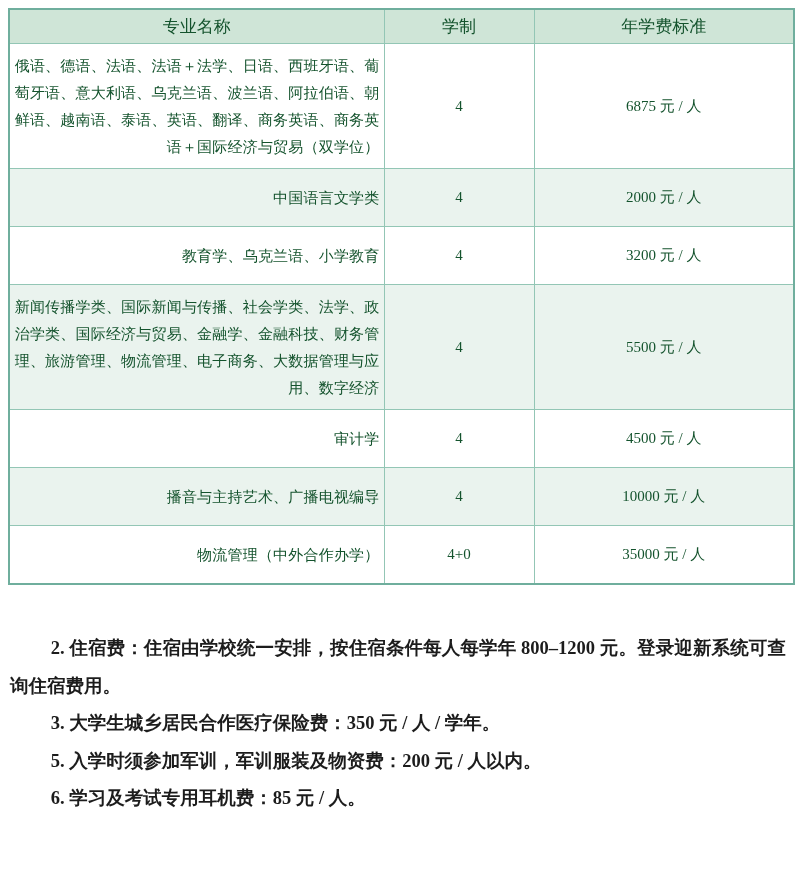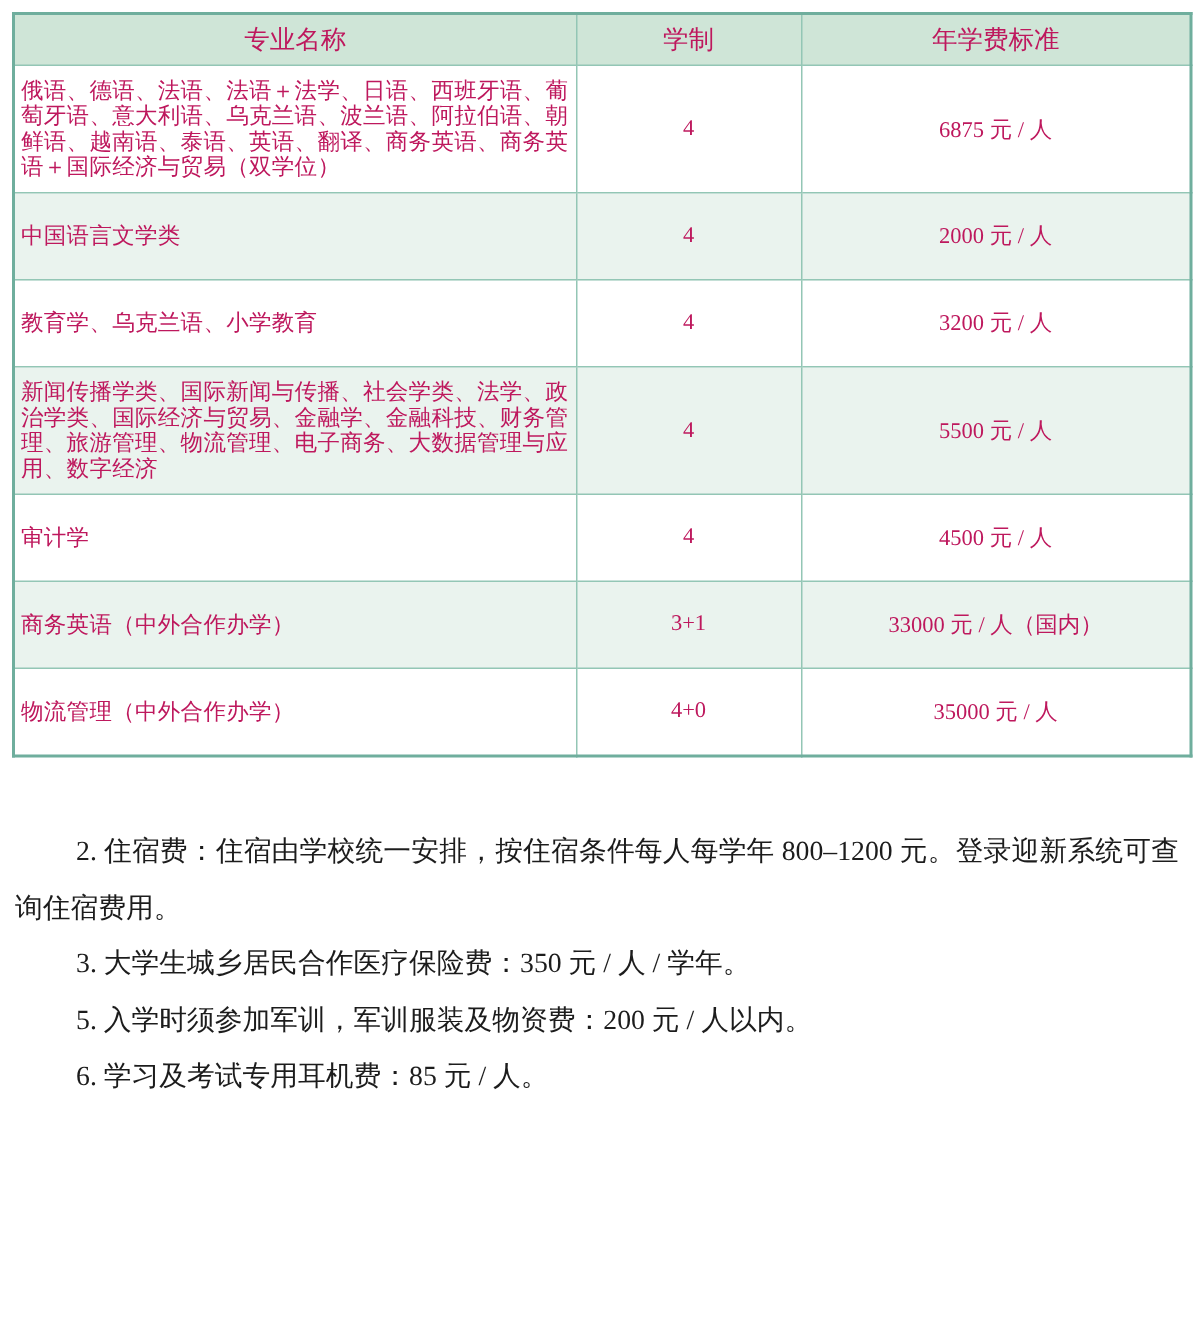--- a/index.html
+++ b/index.html
@@ -23,39 +23,39 @@
   table.fee-table {
     border-collapse: collapse;
     table-layout: fixed;
     width: 785px;
     margin: 8px 7px 0 8px;
     border: 2px solid #6fae9d;
   }
   table.fee-table th,
   table.fee-table td {
     border: 1px solid #93c6b5;
-    color: #be185d;
+    color: #14532d;
     vertical-align: middle;
   }
   table.fee-table thead th {
     background: #cfe5d7;
     height: 33px;
     font-size: 17px;
     font-weight: 500;
     text-align: center;
     padding: 0;
   }
   table.fee-table tbody td {
     height: 41px;
     font-size: 15px;
   }
   td.major-cell {
-    text-align: left;
+    text-align: right;
     padding: 8px 4px;
-    line-height: 17px;
+    line-height: 27px;
     letter-spacing: 0.2px;
   }
   td.duration-cell,
   td.tuition-cell {
     text-align: center;
     font-family: "Liberation Serif", "DejaVu Serif", serif;
     font-size: 16.5px;
     padding: 0 4px;
   }
   table.fee-table tbody tr:nth-child(even) td {
@@ -65,20 +65,21 @@
     margin: 45px 14px 0 10px;
     font-family: "Liberation Serif", "DejaVu Serif", serif;
     font-size: 18.5px;
     line-height: 37.5px;
     color: #1c1c1c;
     text-align: justify;
   }
   .notes p {
     margin: 0;
     text-indent: 2.2em;
+    font-weight: bold;
   }
 </style>
 </head>
 <body>
 
 <div class="doc">
 
   <table class="fee-table">
     <colgroup>
       <col style="width:375px">
@@ -112,23 +113,23 @@
         <td class="major-cell">新闻传播学类、国际新闻与传播、社会学类、法学、政治学类、国际经济与贸易、金融学、金融科技、财务管理、旅游管理、物流管理、电子商务、大数据管理与应用、数字经济</td>
         <td class="duration-cell">4</td>
         <td class="tuition-cell">5500 元 / 人</td>
       </tr>
       <tr>
         <td class="major-cell">审计学</td>
         <td class="duration-cell">4</td>
         <td class="tuition-cell">4500 元 / 人</td>
       </tr>
       <tr>
-        <td class="major-cell">商务英语（中外合作办学）</td>
-        <td class="duration-cell">3+1</td>
-        <td class="tuition-cell">33000 元 / 人（国内）</td>
+        <td class="major-cell">播音与主持艺术、广播电视编导</td>
+        <td class="duration-cell">4</td>
+        <td class="tuition-cell">10000 元 / 人</td>
       </tr>
       <tr>
         <td class="major-cell">物流管理（中外合作办学）</td>
         <td class="duration-cell">4+0</td>
         <td class="tuition-cell">35000 元 / 人</td>
       </tr>
     </tbody>
   </table>
 
   <div class="notes">

